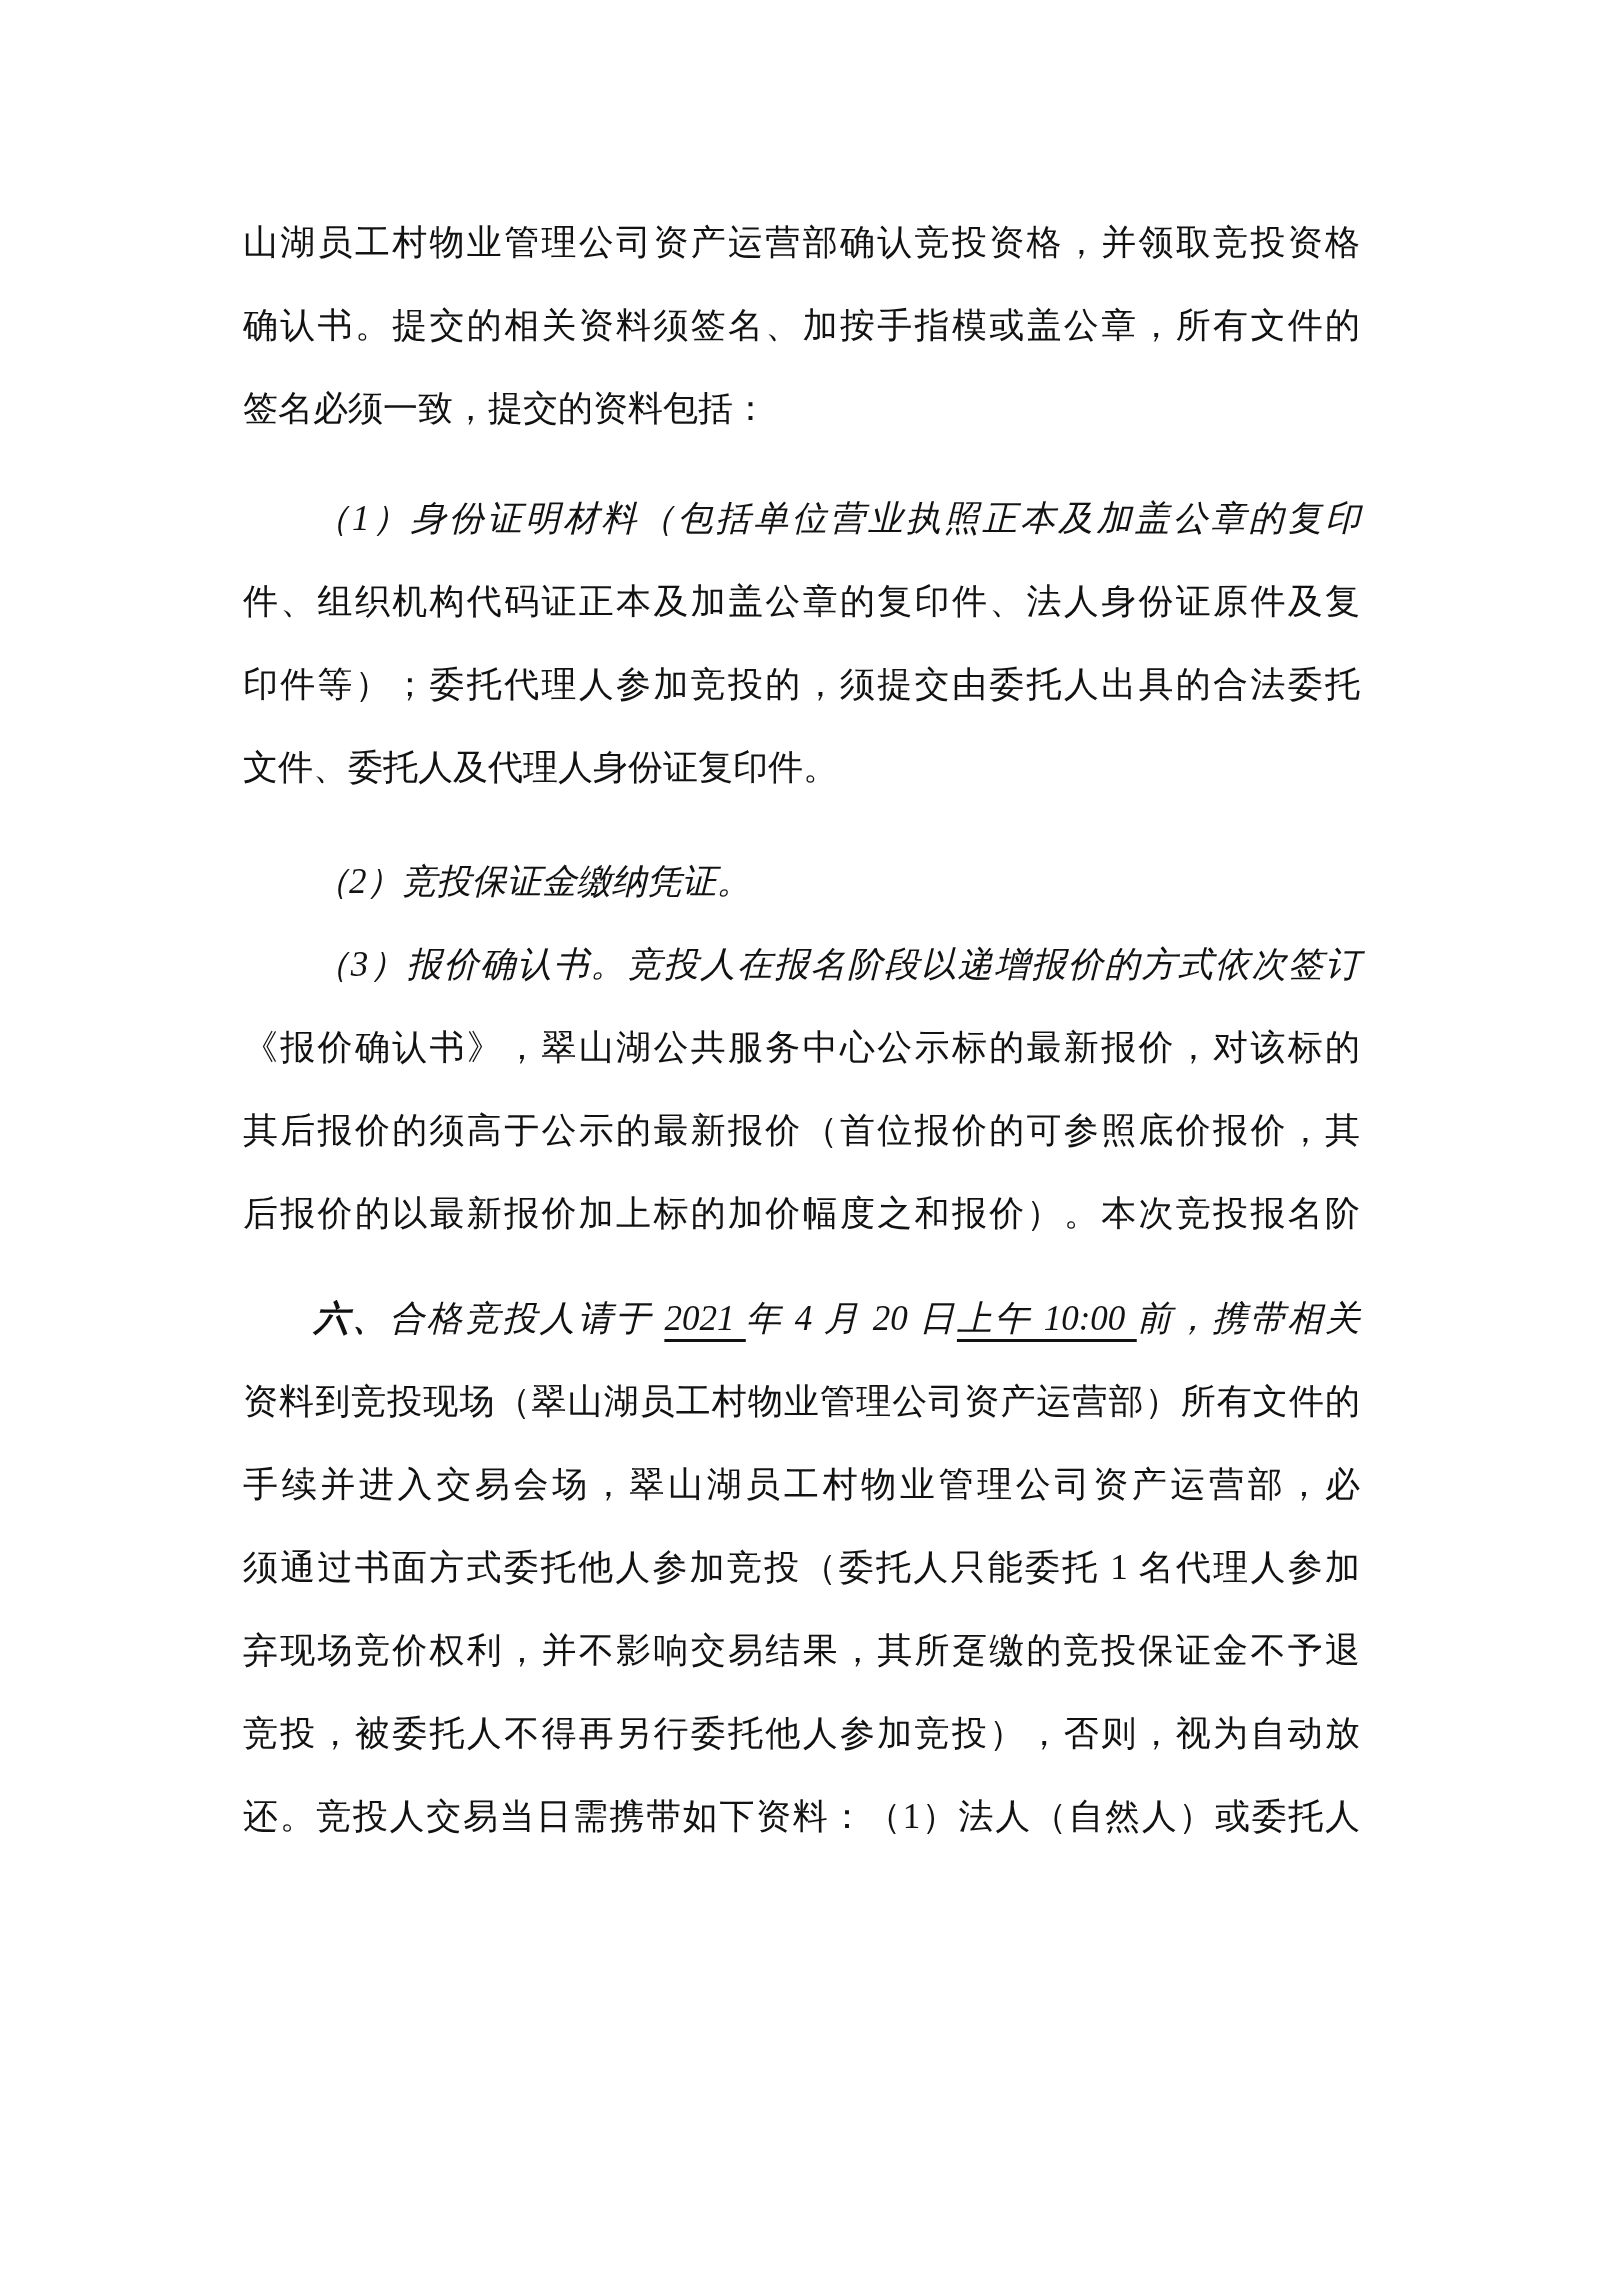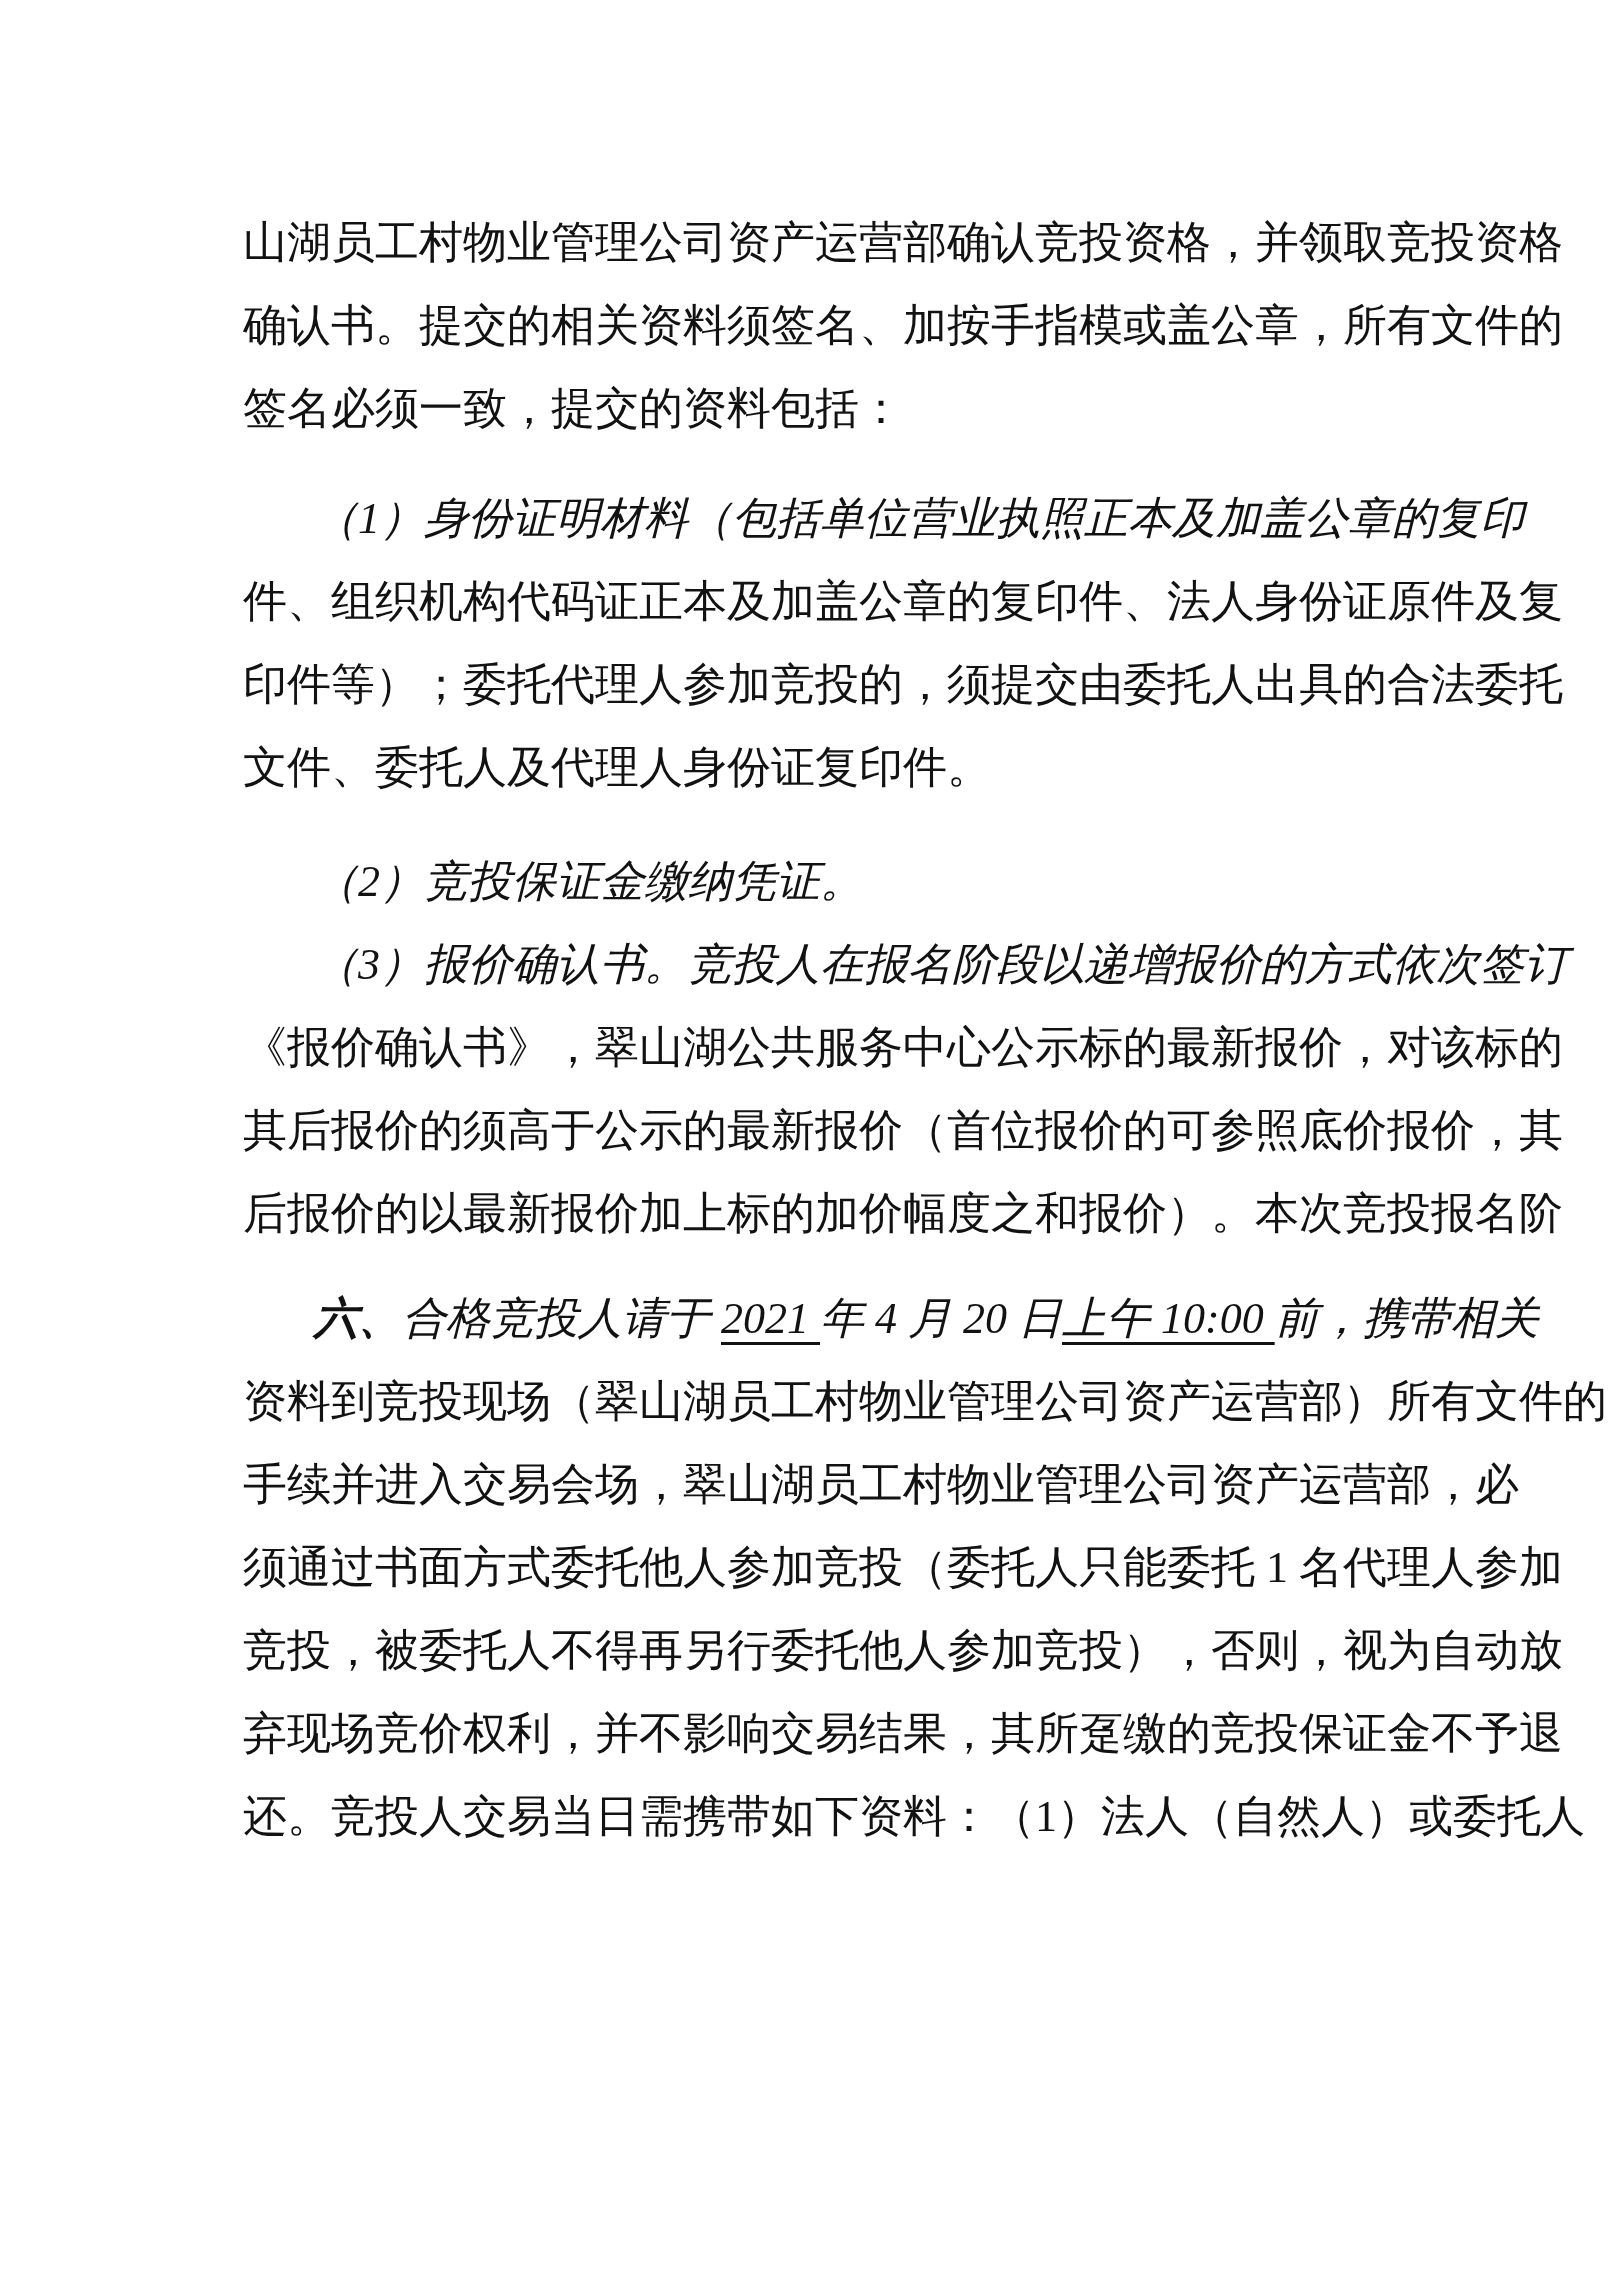--- a/index.html
+++ b/index.html
@@ -16,21 +16,21 @@
     font-family: "Liberation Serif", "DejaVu Serif", serif;
     color: #121212;
   }
   .text-block {
     position: absolute;
     left: 243px;
     top: 201px;
     width: 1117px;
   }
   .line {
-    font-size: 44px;
+    font-size: 35px;
     line-height: 83px;
     height: 83px;
     white-space: nowrap;
     text-align: justify;
     
     text-align-last: justify;
     letter-spacing: 0;
   }
   .line.end {
     text-align-last: left; 
@@ -68,19 +68,19 @@
 
     <div class="line indent"><span>（3）报价确认书。竞投人在报名阶段以递增报价的方式依次签订</span></div>
     <div class="line"><span>《报价确认书》，翠山湖公共服务中心公示标的最新报价，对该标的</span></div>
     <div class="line"><span>其后报价的须高于公示的最新报价（首位报价的可参照底价报价，其</span></div>
     <div class="line"><span>后报价的以最新报价加上标的加价幅度之和报价）。本次竞投报名阶</span></div>
 
     <div class="line indent gap-sm"><span class="b">六、</span><span>合格竞投人请于 </span><span class="u">2021 </span><span>年 4 月 20 日</span><span class="u">上午 10:00 </span><span>前，携带相关</span></div>
     <div class="line"><span>资料到竞投现场（翠山湖员工村物业管理公司资产运营部）所有文件的</span></div>
     <div class="line"><span>手续并进入交易会场，翠山湖员工村物业管理公司资产运营部，必</span></div>
     <div class="line"><span>须通过书面方式委托他人参加竞投（委托人只能委托 1 名代理人参加</span></div>
+    <div class="line"><span>弃现场竞价权利，并不影响交易结果，其所趸缴的竞投保证金不予退</span></div>
     <div class="line"><span>竞投，被委托人不得再另行委托他人参加竞投），否则，视为自动放</span></div>
-    <div class="line"><span>弃现场竞价权利，并不影响交易结果，其所趸缴的竞投保证金不予退</span></div>
     <div class="line"><span>还。竞投人交易当日需携带如下资料：（1）法人（自然人）或委托人</span></div>
 
   </div>
 </div>
 
 
 </body></html>

